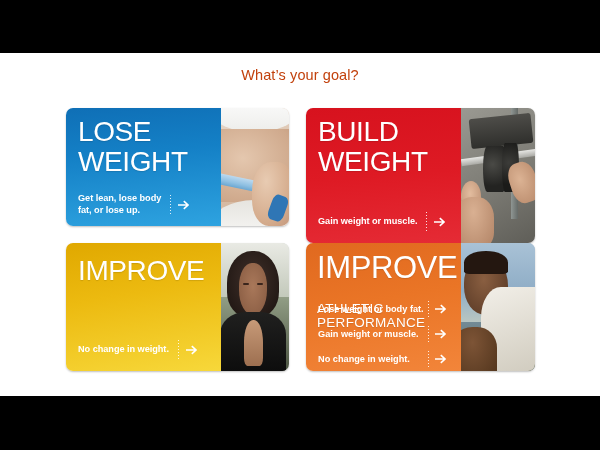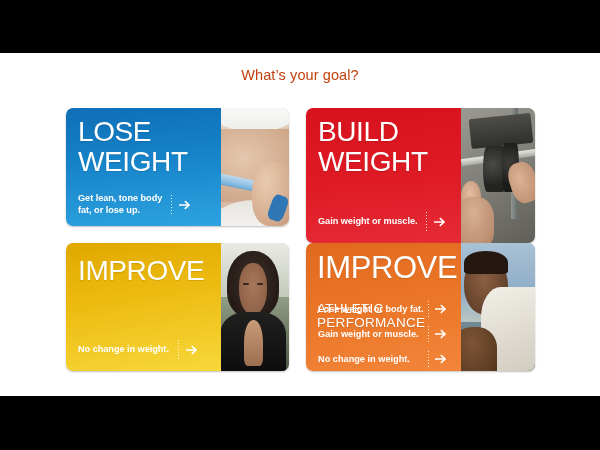--- a/index.html
+++ b/index.html
@@ -260,21 +260,21 @@
             <div class="nav"></div>
           </div>
         </div>
         <div class="card-panel bg-blue" style="width:155px;">
           <div class="headline hl-big">
             <span class="l1">LOSE</span>
             <span class="l2">WEIGHT</span>
           </div>
           <div class="cta cta-2line">
             <span class="cta-text">
-              <span class="t1">Get lean, tone body</span>
+              <span class="t1">Get lean, lose body</span>
               <span class="t2">fat, or lose up.</span>
             </span>
             <span class="divider-dots"></span>
             <svg class="arrow-icon" viewBox="0 0 16 16">
               <path d="M1 8 h11 M8.5 3.6 L13.4 8 L8.5 12.4" fill="none" stroke="#ffffff" stroke-width="2.1" stroke-linecap="square"></path>
             </svg>
           </div>
         </div>
       </div>
 

